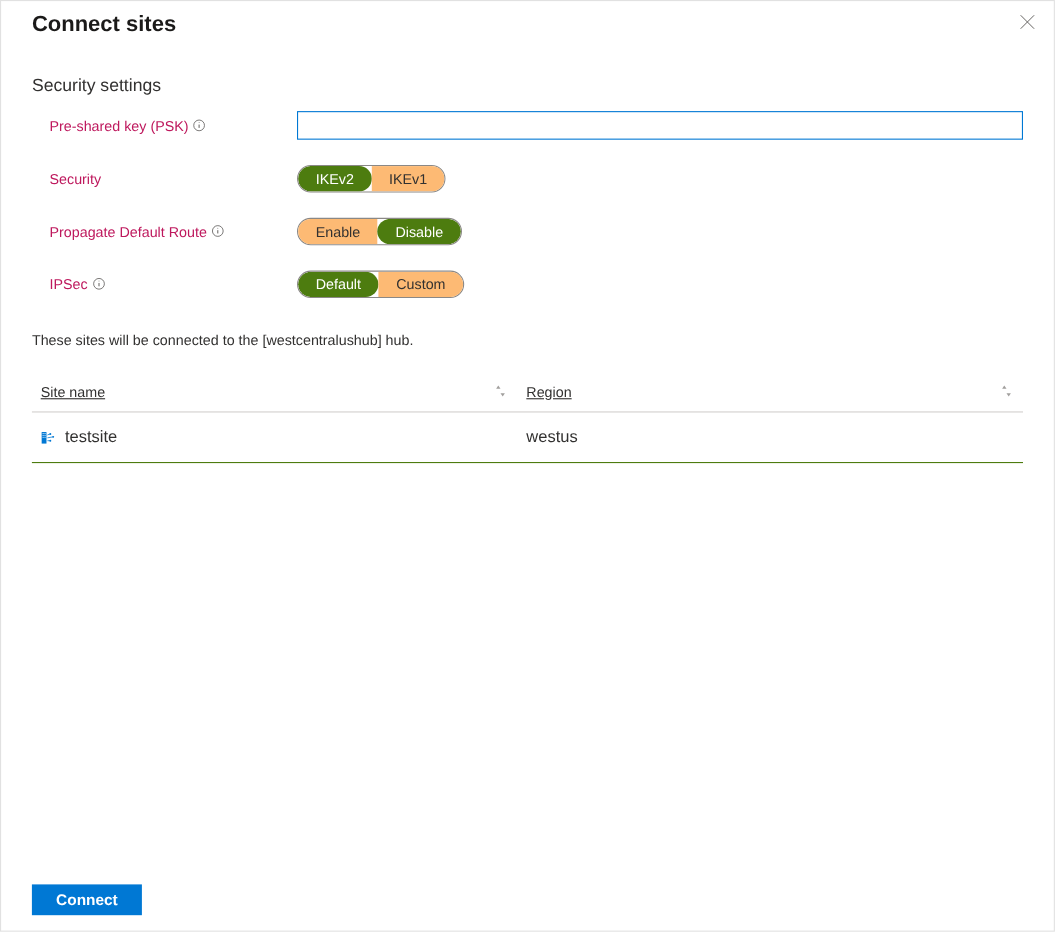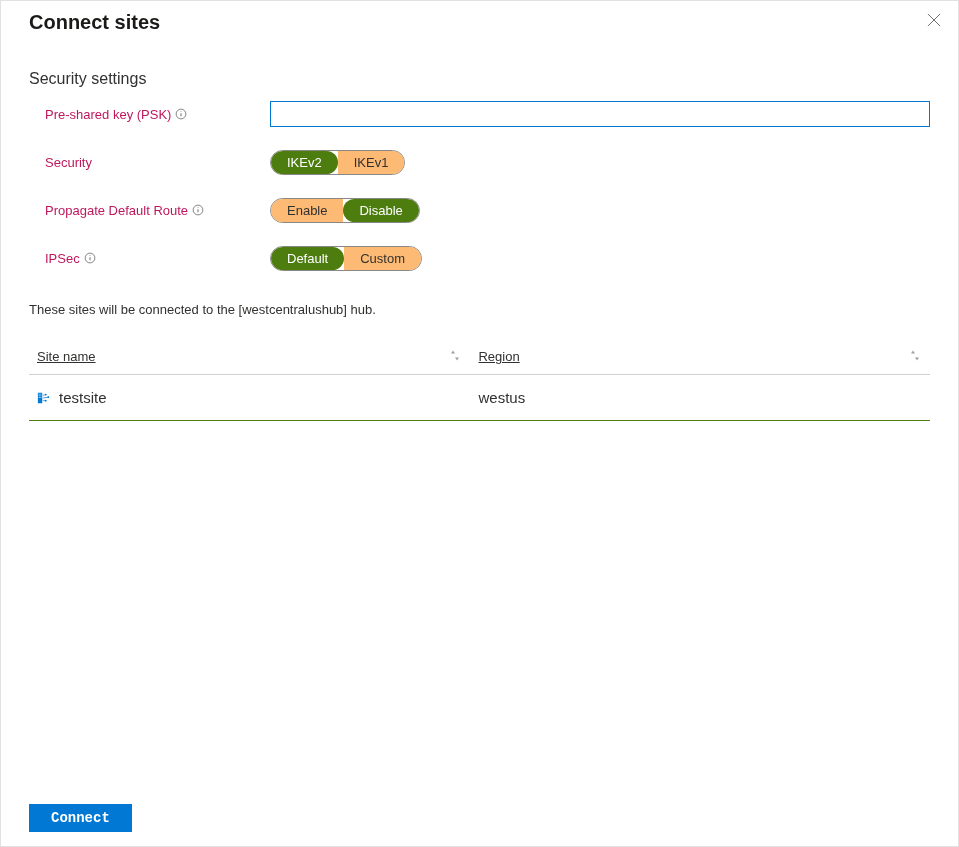--- a/index.html
+++ b/index.html
@@ -185,21 +185,21 @@
       padding: 14px 28px;
     }
     .connect-btn {
       background: #0078d4;
       color: #ffffff;
       border: none;
       font-size: 14px;
       font-weight: 600;
       padding: 6px 22px;
       cursor: pointer;
-      font-family: Liberation Mono, monospace;
+      font-family: Liberation Sans, sans-serif;
     }
   </style>
 </head>
 <body>
 
 <div class="panel">
 
   <div class="header">
     <div class="header-title">Connect sites</div>
     <div class="close-btn">

